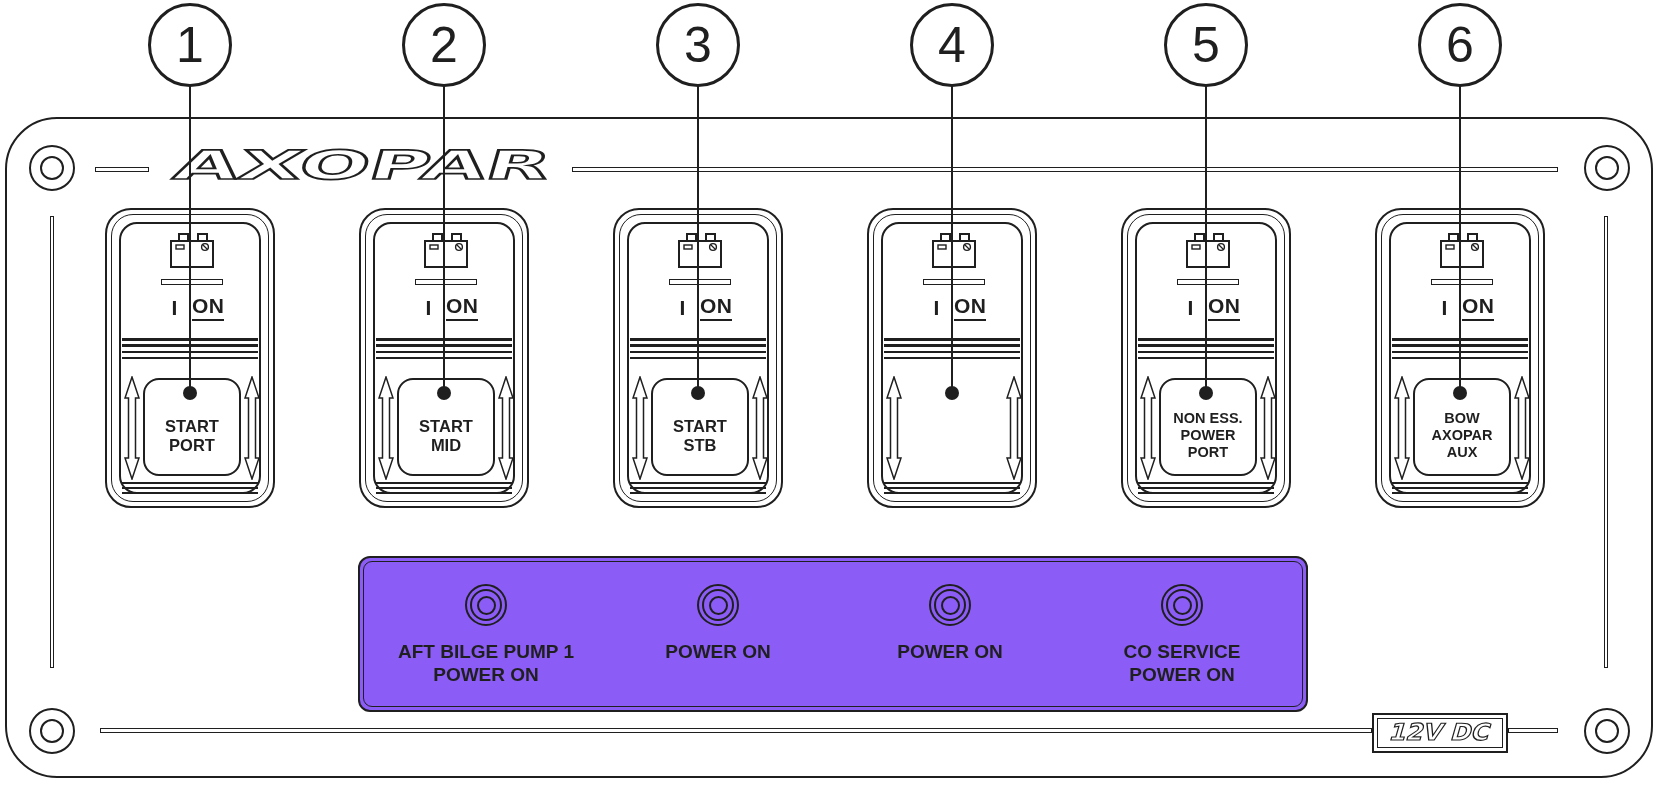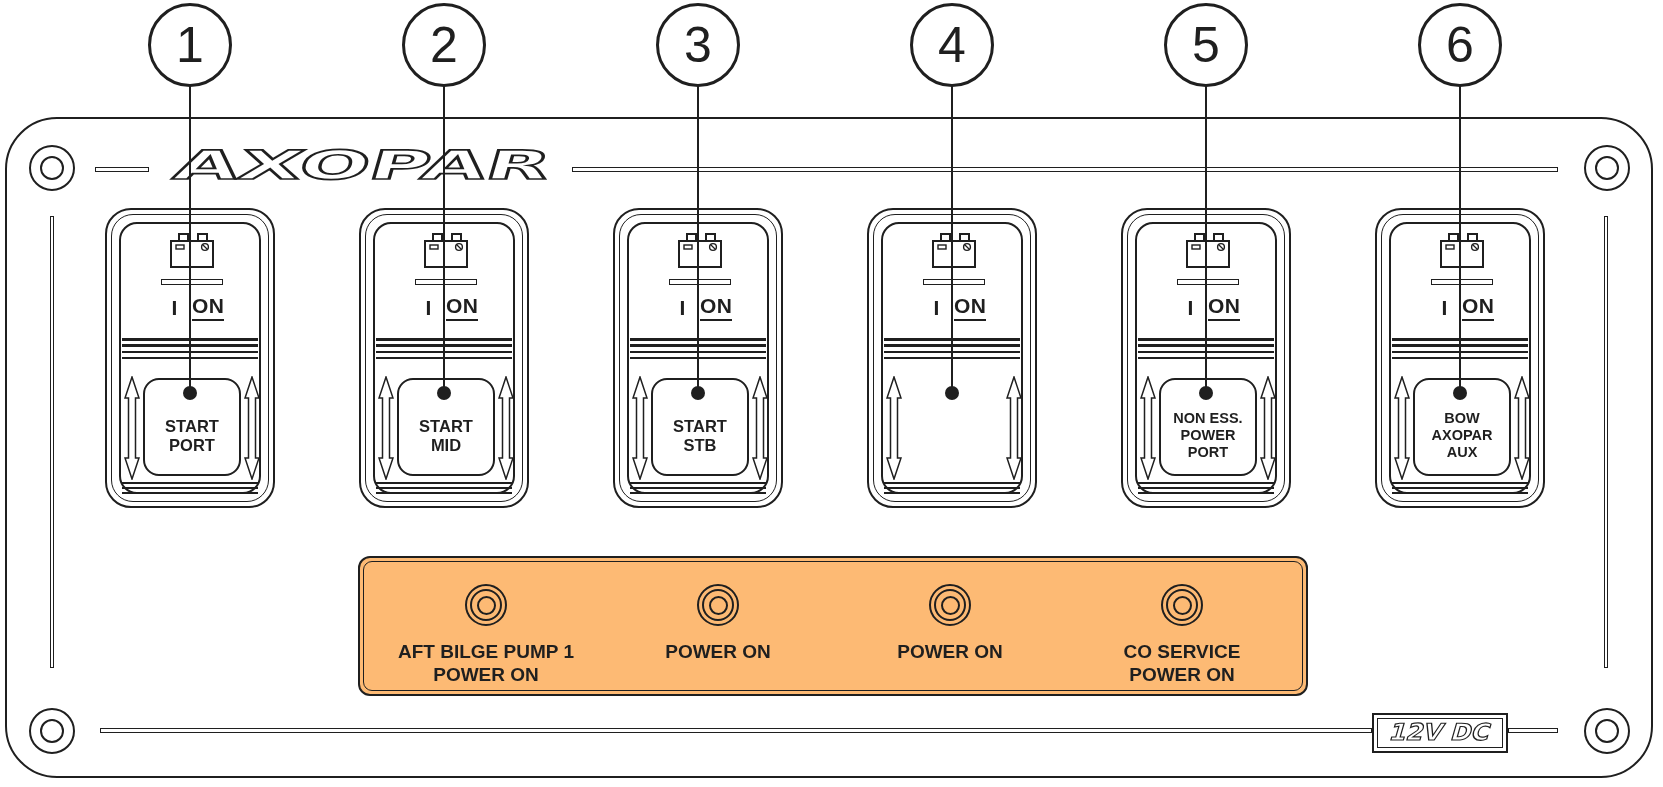--- a/index.html
+++ b/index.html
@@ -60,22 +60,22 @@
   .sw-pad { position:absolute; left:36px; top:168px; width:98px; height:98px;
             border:2.5px solid #1f1f1f; border-radius:16px; background:#fff; }
   .pad-label { position:absolute; left:1px; right:1px; top:20px; bottom:3px; display:flex;
                flex-direction:column; align-items:center; justify-content:center;
                font-weight:bold; font-size:16.5px; line-height:1.12; text-align:center; }
   .pad-label.small { font-size:14.5px; line-height:1.15; }
   .sw-arrow { position:absolute; top:166px; width:16px; height:104px; }
   .arr-left { left:17px; } .arr-right { left:137px; }
 
   
-  .ind-box { position:absolute; left:358px; top:556px; width:950px; height:140px;
-             border:2px solid #1f1f1f; border-radius:12px; background:#fdba74; }
+  .ind-box { position:absolute; left:358px; top:556px; width:950px; height:156px;
+             border:2px solid #1f1f1f; border-radius:12px; background:#8b5cf6; }
   .ind-box-in { position:absolute; inset:3px; border:1.5px solid #1f1f1f; border-radius:9px; }
   .led { position:absolute; top:26px; width:42px; height:42px; border:2px solid #1f1f1f;
          border-radius:50%; display:flex; align-items:center; justify-content:center; }
   .led .led-mid { width:32px; height:32px; border:2px solid #1f1f1f; border-radius:50%;
                   display:flex; align-items:center; justify-content:center; }
   .led .led-in  { width:19px; height:19px; border:2px solid #1f1f1f; border-radius:50%; }
   .led1{left:105px}.led2{left:337px}.led3{left:569px}.led4{left:801px}
   .ind-label { position:absolute; top:82px; width:240px; text-align:center; font-weight:bold;
                font-size:19px; line-height:1.22; }
   .il1{left:6px}.il2{left:238px}.il3{left:470px}.il4{left:702px}

